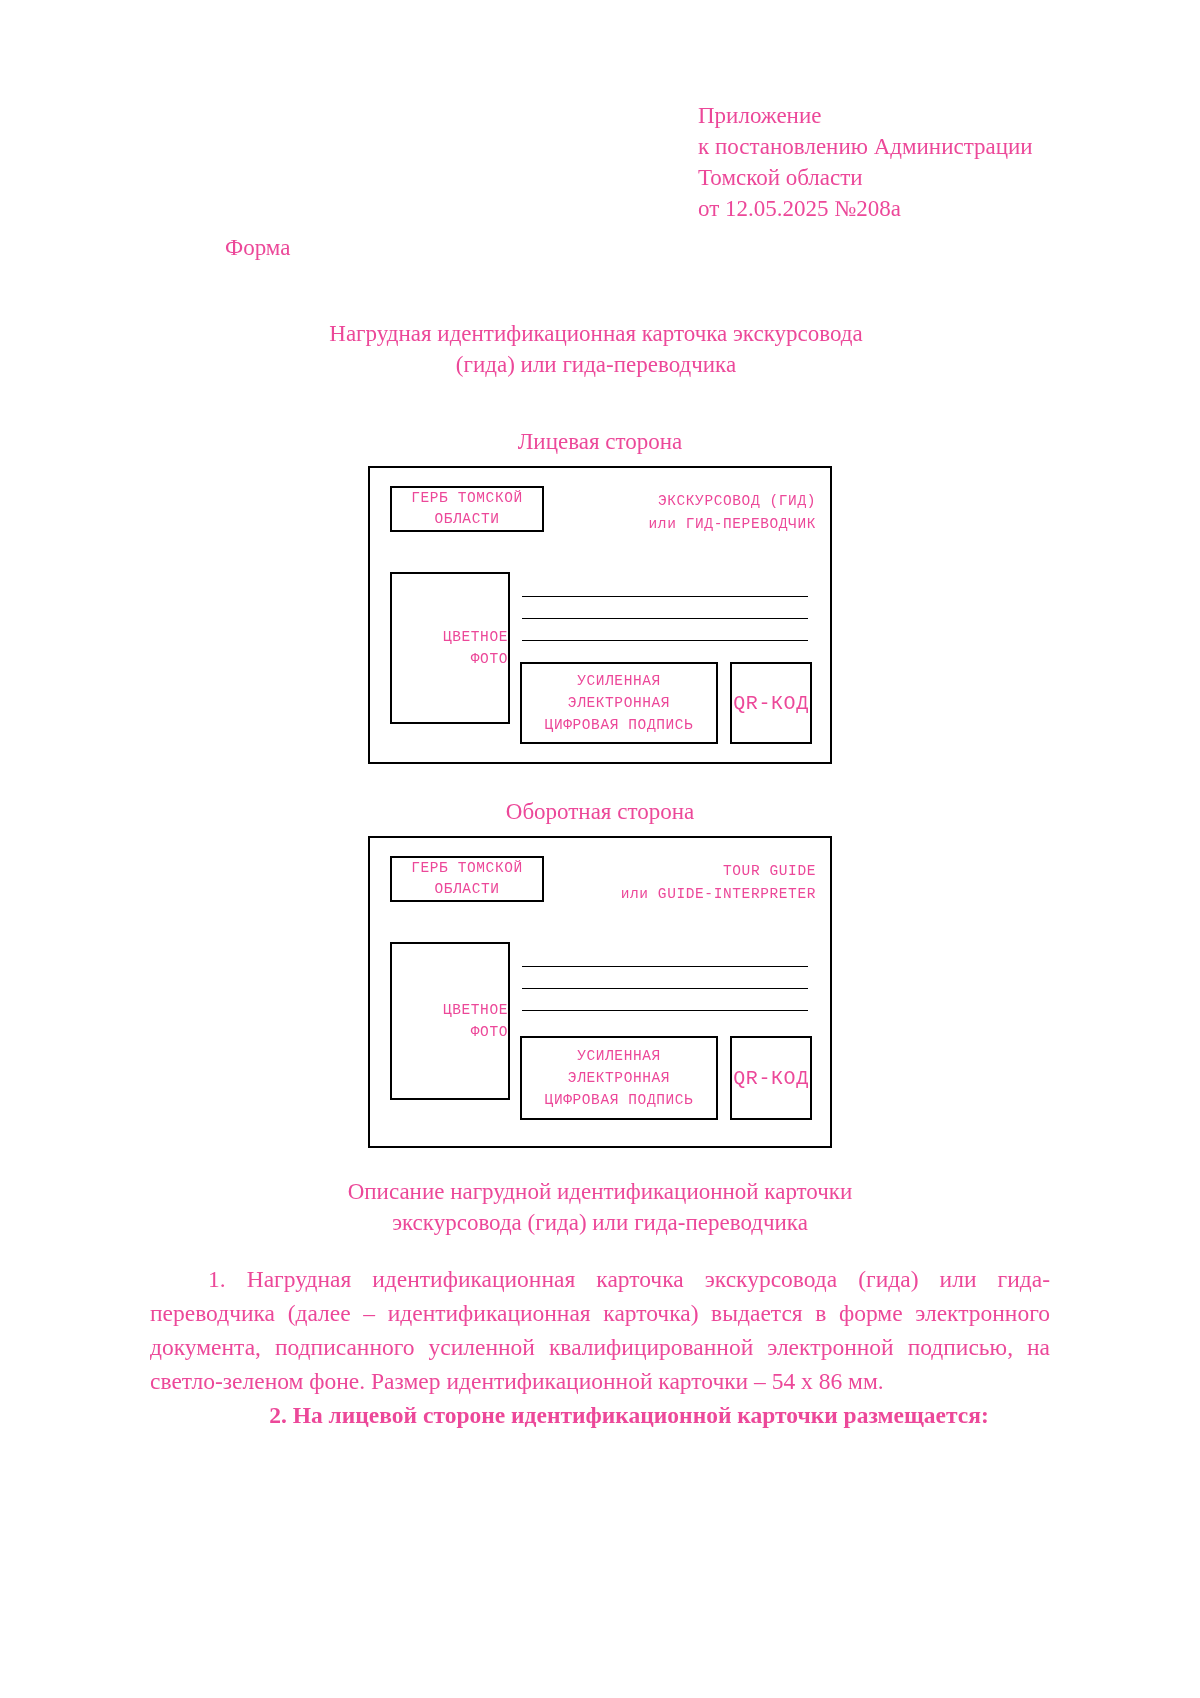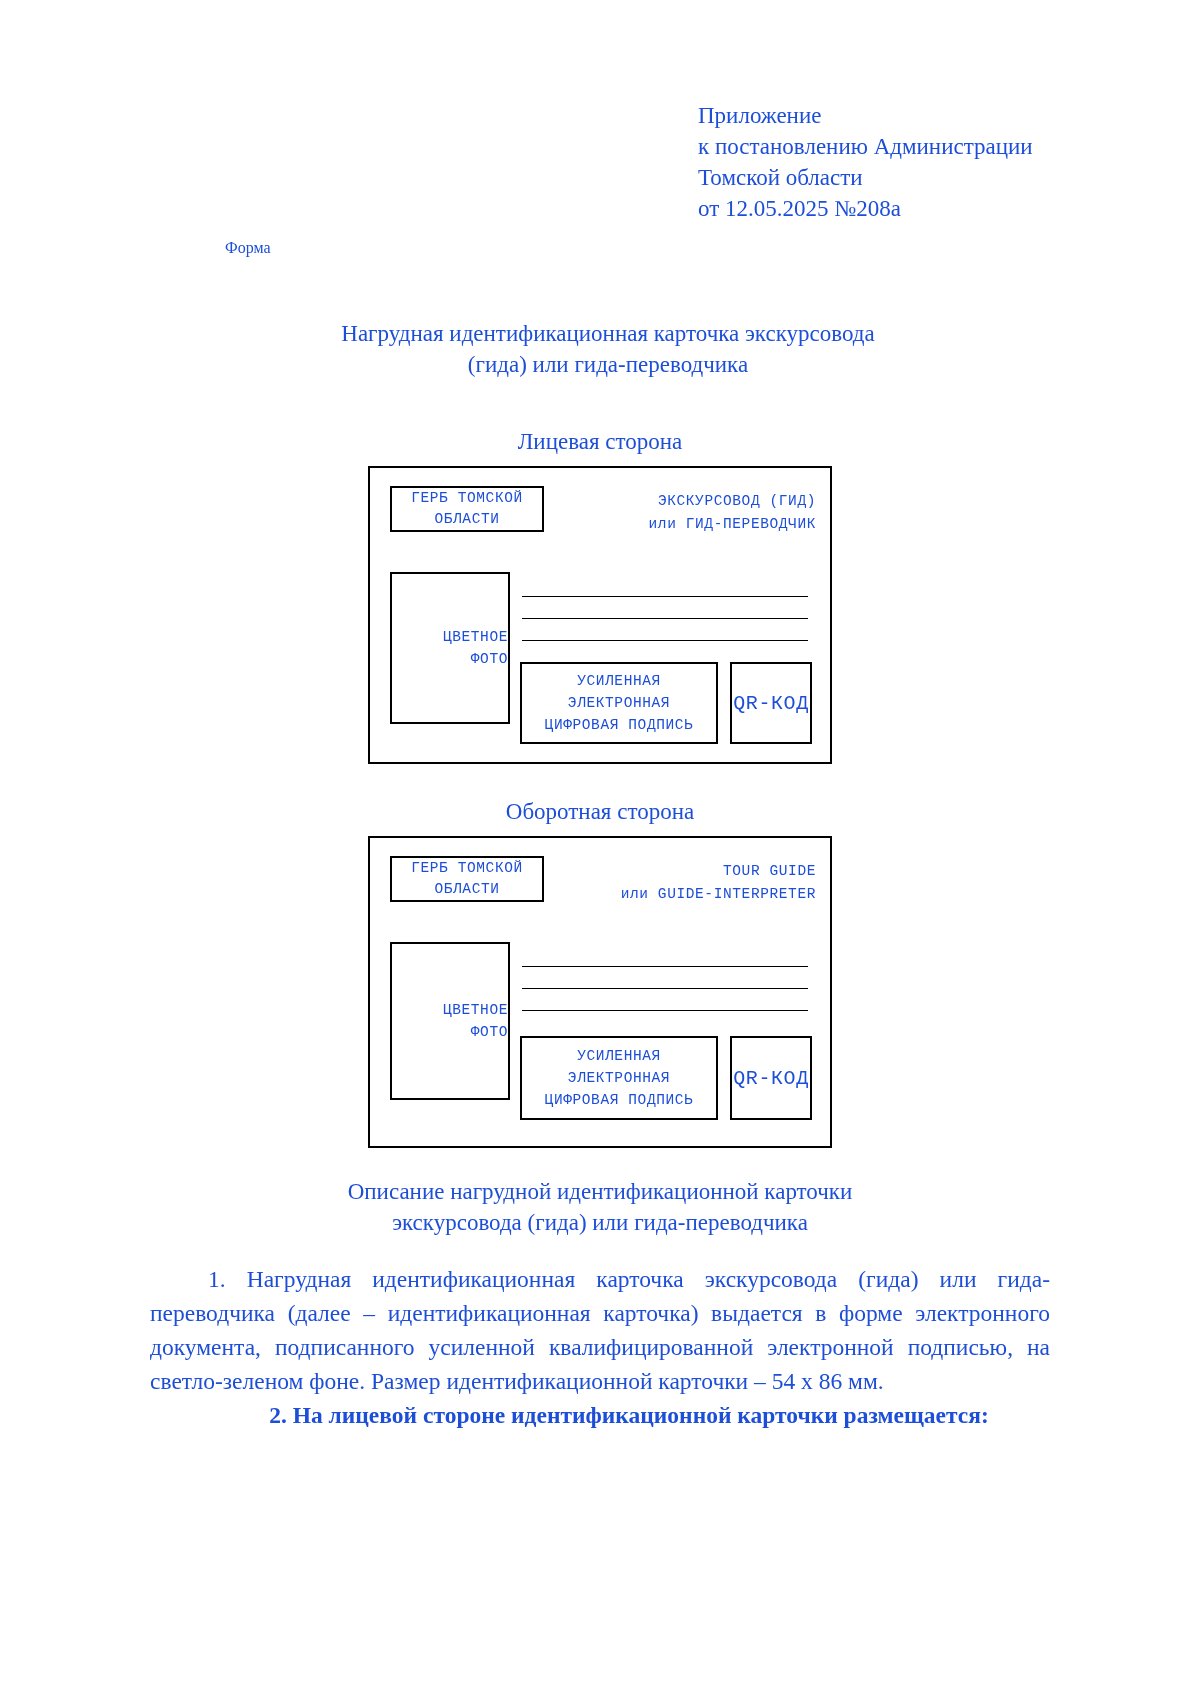--- a/index.html
+++ b/index.html
@@ -6,48 +6,48 @@
     margin: 0;
     padding: 0;
     background: #ffffff;
   }
   .page {
     position: relative;
     width: 1200px;
     height: 1698px;
     background: #ffffff;
     font-family: "Liberation Serif", "DejaVu Serif", serif;
-    color: #1d4ed8;
+    color: #ec4899;
     overflow: hidden;
   }
 
   
   .appendix-block {
     position: absolute;
     left: 698px;
     top: 100px;
     width: 420px;
     font-size: 23px;
     line-height: 31px;
   }
   .appendix-block div { white-space: nowrap; }
 
   
   .form-word {
     position: absolute;
     left: 225px;
     top: 232px;
-    font-size: 16px;
+    font-size: 23px;
     line-height: 31px;
   }
 
   
   .main-title {
     position: absolute;
-    left: 168px;
+    left: 156px;
     top: 318px;
     width: 880px;
     text-align: center;
     font-size: 23px;
     line-height: 31px;
   }
 
   
   .side-caption {
     position: absolute;

